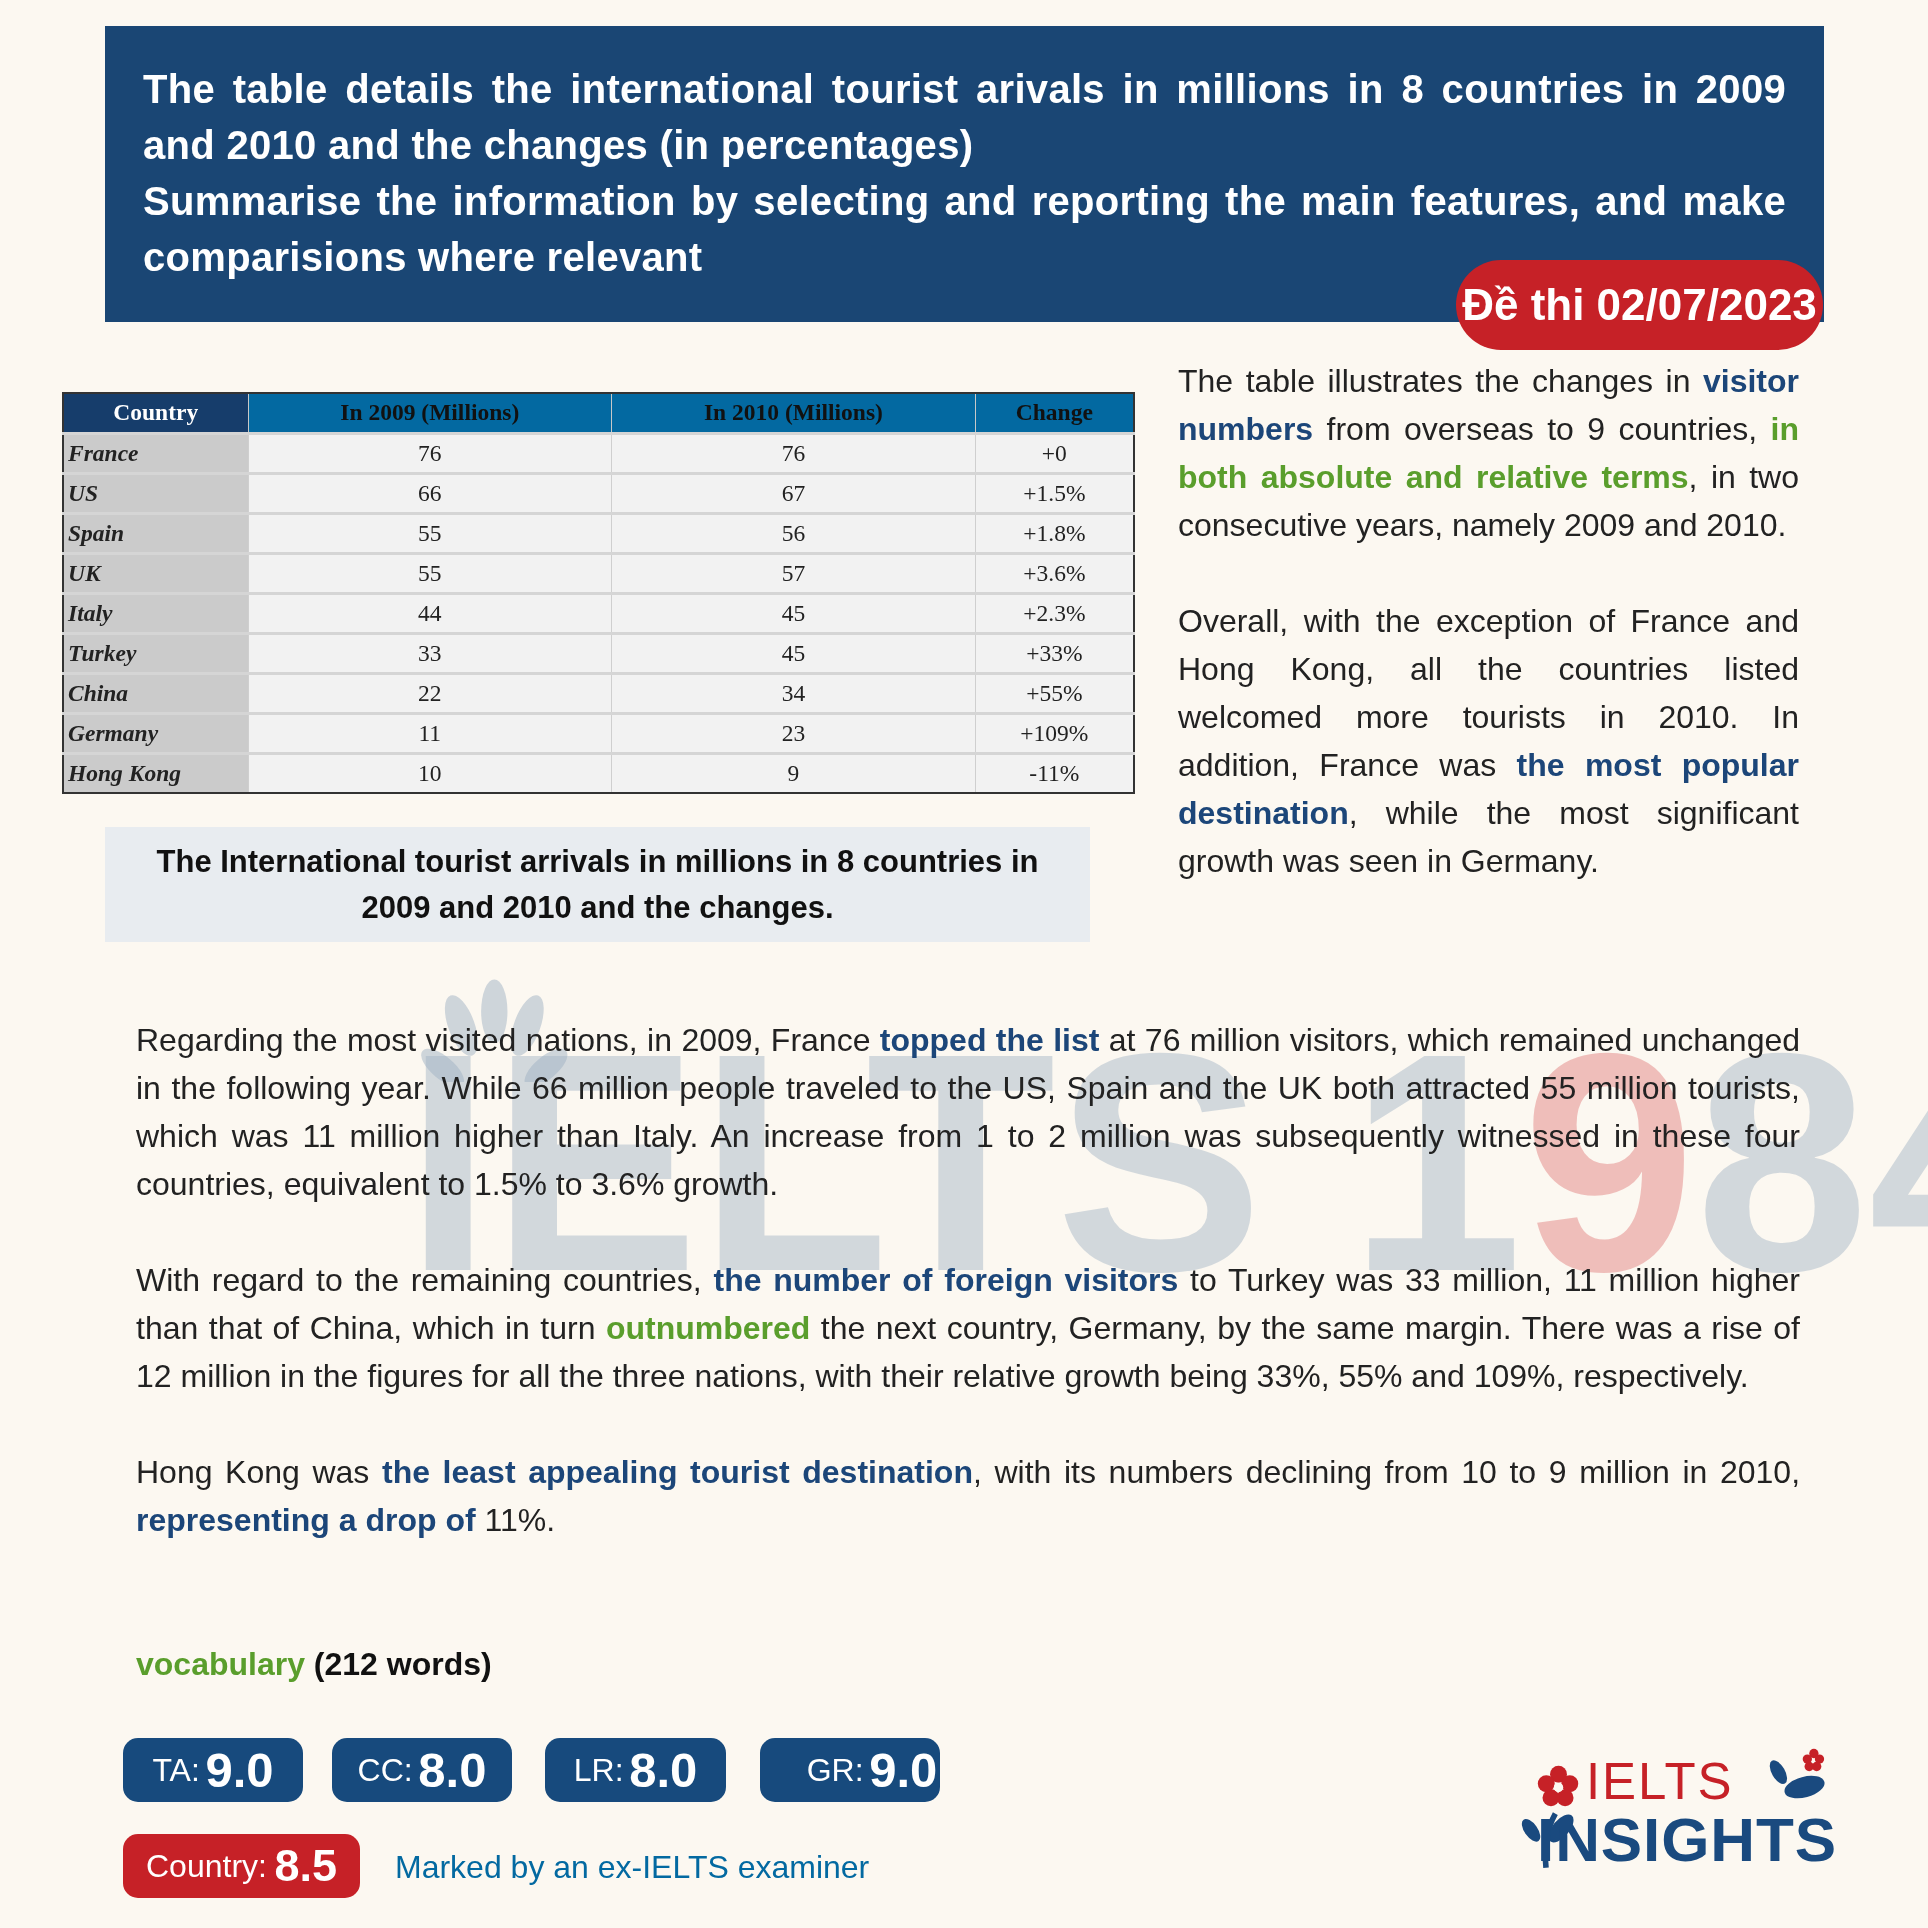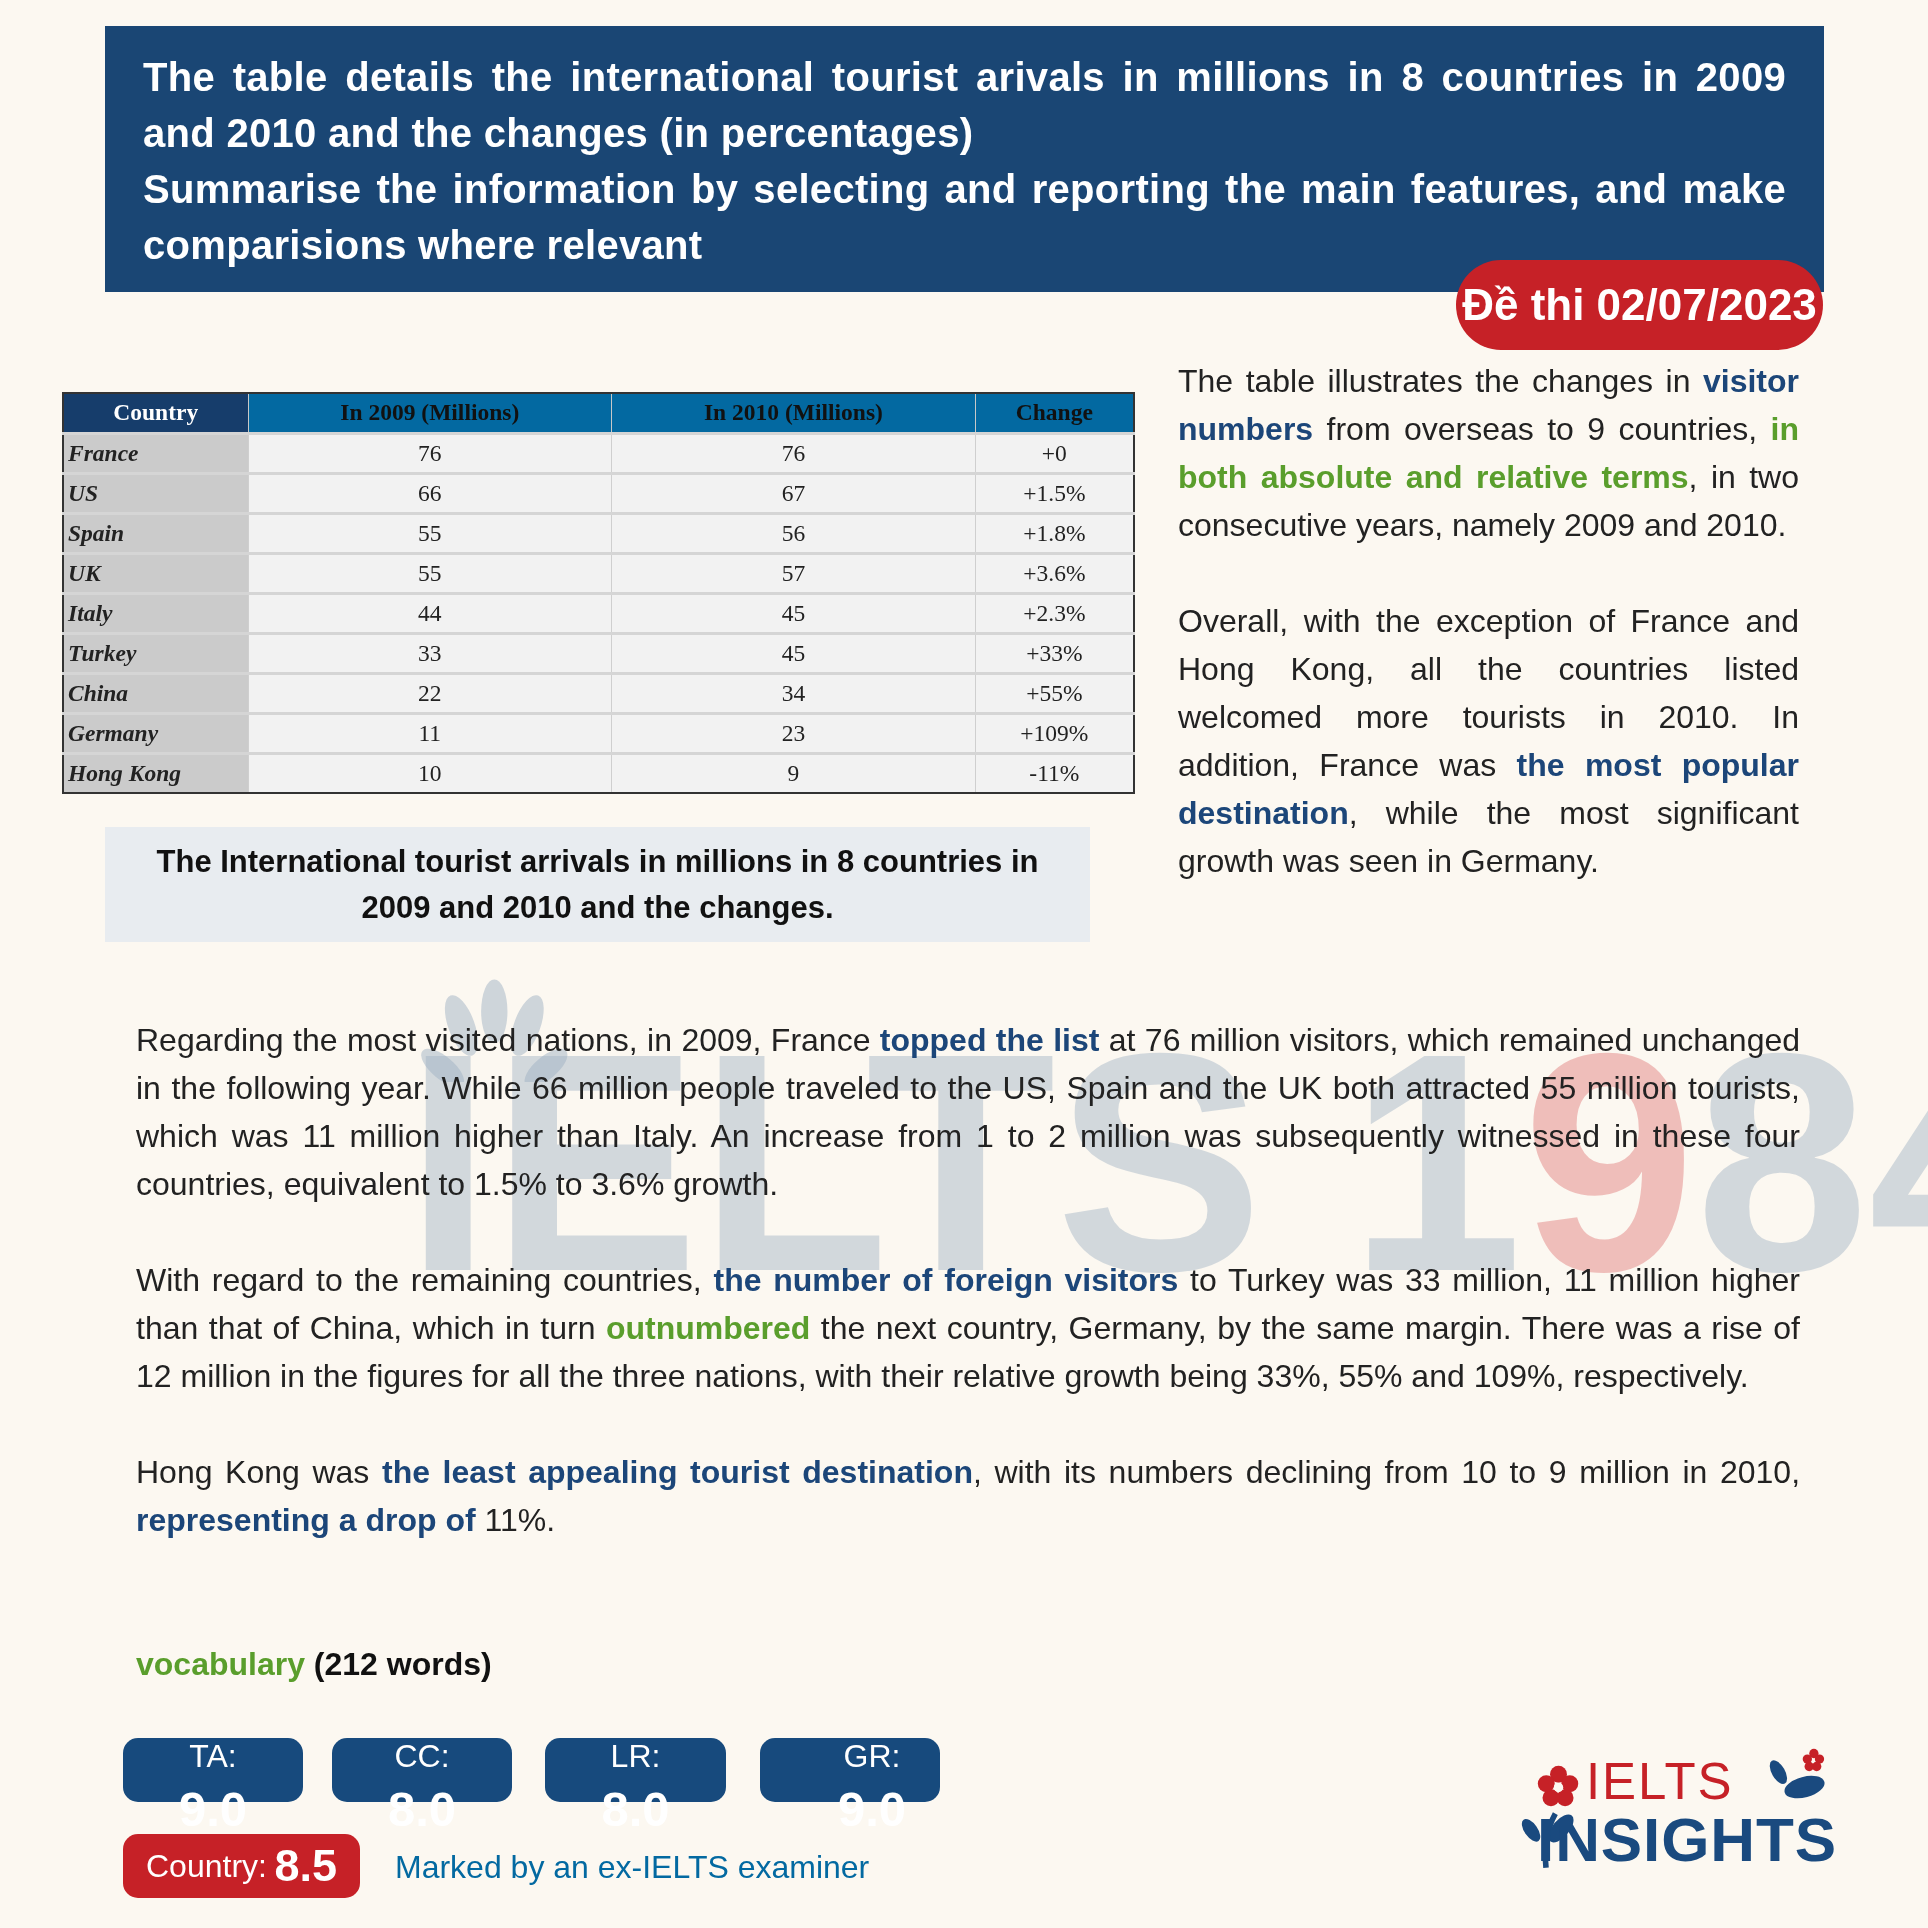--- a/index.html
+++ b/index.html
@@ -9,23 +9,23 @@
     font-family: "Liberation Sans", "DejaVu Sans", sans-serif;
     color: #1a1a1a;
     position: relative;
     overflow: hidden;
   }
 
   
   .banner {
     position: absolute;
     left: 105px; top: 26px;
-    width: 1719px; height: 266px;
+    width: 1719px; height: 296px;
     background: #1a4674;
-    padding: 23px 38px 0 38px;
+    padding: 35px 38px 0 38px;
   }
   .banner p {
     color: #ffffff;
     font-weight: bold;
     font-size: 40px;
     line-height: 56px;
     text-align: justify;
     text-align-last: left;
     letter-spacing: 0.3px;
   }
@@ -151,23 +151,22 @@
   }
   .vocab-line .g { color: #5a9e2c; }
 
   
   .score {
     position: absolute;
     top: 1738px; height: 64px;
     background: #174a7d;
     border-radius: 15px;
     color: #fff;
-    display: flex; align-items: center; 
+    display: flex; align-items: center; justify-content: center;
     gap: 5.6px;
-    flex-direction: column;
   }
   .score .lbl { font-size: 32px; font-weight: normal; }
   .score .val { font-size: 49px; font-weight: bold; }
   .score.ta { left: 123px; width: 180px; }
   .score.cc { left: 332px; width: 180px; }
   .score.lr { left: 545px; width: 181px; }
   .score.gr { left: 760px; width: 180px; padding-left: 44px; }
   .overall {
     position: absolute;
     left: 123px; top: 1834px;

